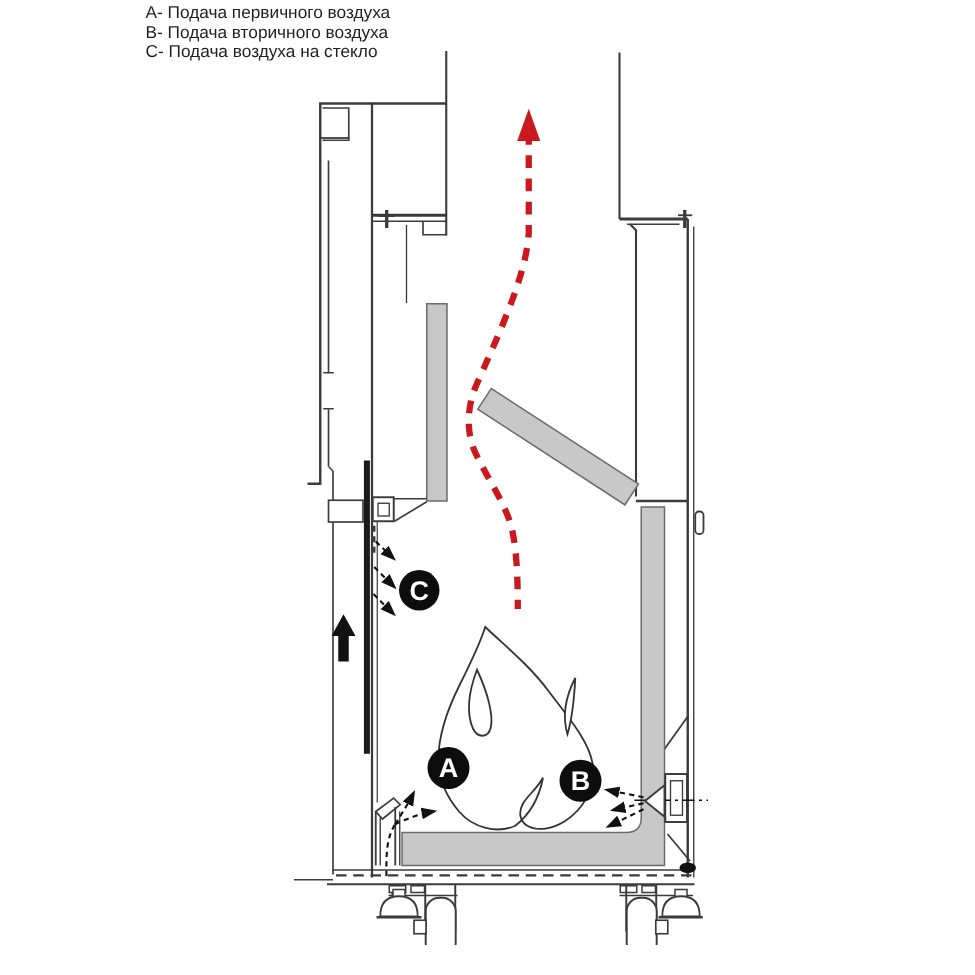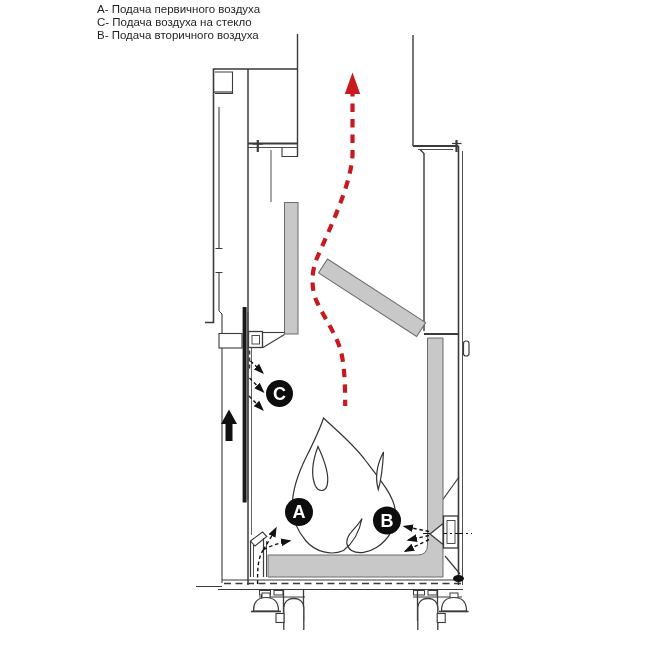--- a/index.html
+++ b/index.html
@@ -16,22 +16,22 @@
   .mletter{fill:#ffffff;font-weight:bold;font-size:18px;text-anchor:middle;}
   .flame{fill:#ffffff;stroke:#333;stroke-width:1.2;}
 </style>
 </head>
 <body>
 
 <div class="stage">
 
   <div class="legend">
     <div>A- Подача первичного воздуха</div>
+    <div>B- Подача вторичного воздуха</div>
     <div>C- Подача воздуха на стекло</div>
-    <div>B- Подача вторичного воздуха</div>
   </div>
 
   <svg width="650" height="650" viewBox="0 0 650 650">
     <defs>
       <marker id="ah" markerUnits="userSpaceOnUse" markerWidth="11" markerHeight="9" refX="8.5" refY="4.5" orient="auto">
         <path d="M0,0.6 L10.5,4.5 L0,8.4 Z" fill="#111"></path>
       </marker>
     </defs>
 
     <g>

